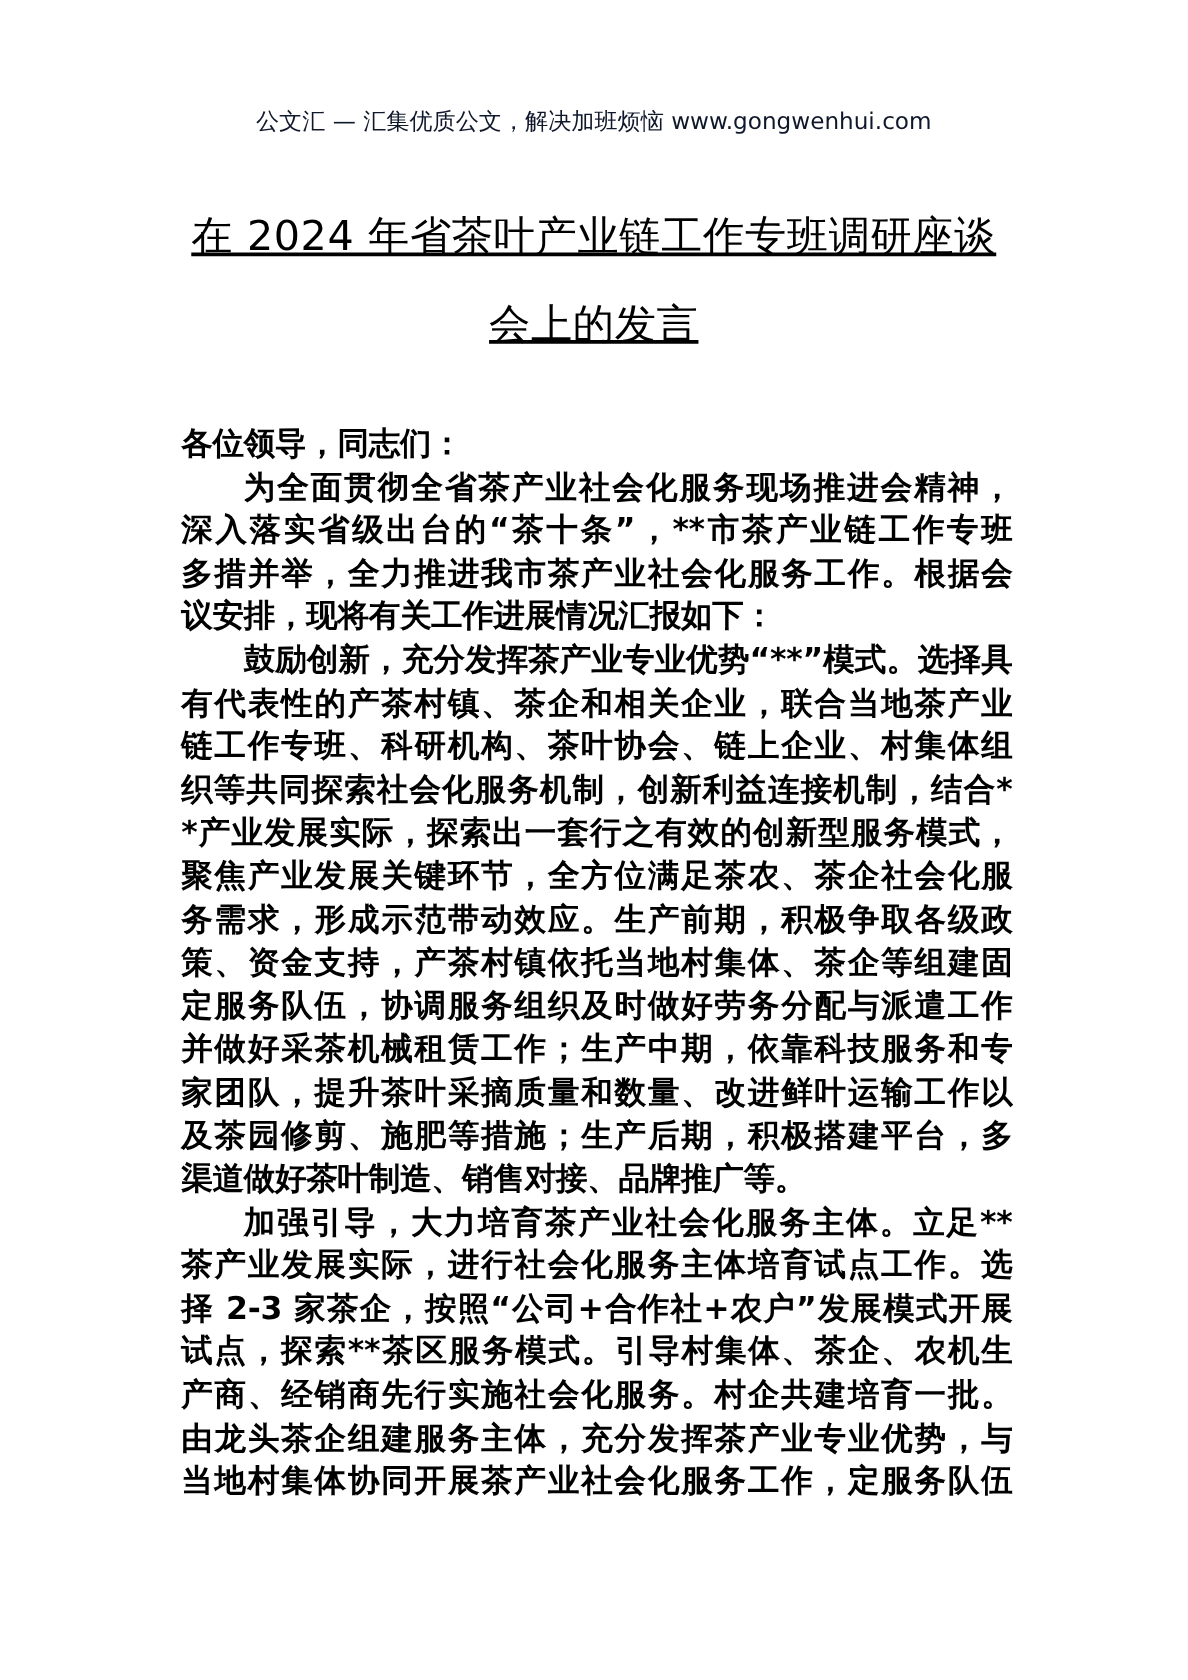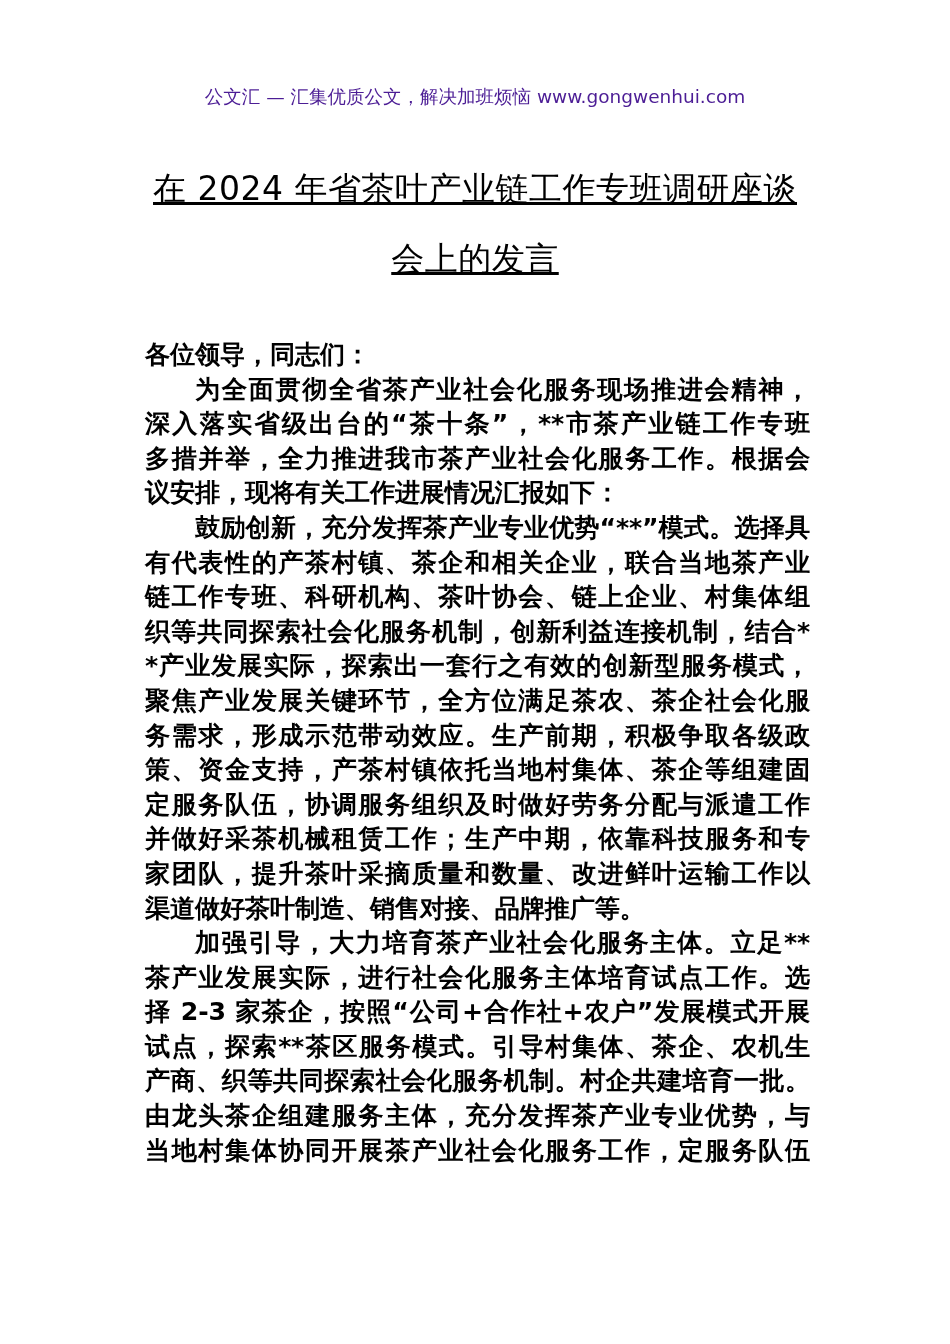--- a/index.html
+++ b/index.html
@@ -15,21 +15,21 @@
       font-family: "DejaVu Sans", "Liberation Sans", sans-serif;
       color: #000000;
     }
     .watermark-header {
       position: absolute;
       top: 84px;
       left: 0;
       width: 950px;
       text-align: center;
       font-size: 18.5px;
-      color: #4c1d95;
+      color: #0f172a;
       letter-spacing: 0px;
       white-space: nowrap;
     }
     .title {
       position: absolute;
       top: 154px;
       left: 140px;
       width: 670px;
       text-align: center;
       font-family: "DejaVu Sans", "Liberation Sans", sans-serif;
@@ -95,25 +95,26 @@
     <span class="line">有代表性的产茶村镇、茶企和相关企业，联合当地茶产业</span>
     <span class="line">链工作专班、科研机构、茶叶协会、链上企业、村集体组</span>
     <span class="line">织等共同探索社会化服务机制，创新利益连接机制，结合*</span>
     <span class="line">*产业发展实际，探索出一套行之有效的创新型服务模式，</span>
     <span class="line">聚焦产业发展关键环节，全方位满足茶农、茶企社会化服</span>
     <span class="line">务需求，形成示范带动效应。生产前期，积极争取各级政</span>
     <span class="line">策、资金支持，产茶村镇依托当地村集体、茶企等组建固</span>
     <span class="line">定服务队伍，协调服务组织及时做好劳务分配与派遣工作</span>
     <span class="line">并做好采茶机械租赁工作；生产中期，依靠科技服务和专</span>
     <span class="line">家团队，提升茶叶采摘质量和数量、改进鲜叶运输工作以</span>
+    <span class="line">及茶园修剪、施肥等措施；生产后期，积极搭建平台，多</span>
     <span class="line last">渠道做好茶叶制造、销售对接、品牌推广等。</span>
   </div>
 
   <div>
     <span class="line indent">加强引导，大力培育茶产业社会化服务主体。立足**</span>
     <span class="line">茶产业发展实际，进行社会化服务主体培育试点工作。选</span>
     <span class="line">择 2-3 家茶企，按照“公司+合作社+农户”发展模式开展</span>
     <span class="line">试点，探索**茶区服务模式。引导村集体、茶企、农机生</span>
-    <span class="line">产商、织等共同探索社会化服务机制。村企共建培育一批。</span>
+    <span class="line">产商、经销商先行实施社会化服务。村企共建培育一批。</span>
     <span class="line">由龙头茶企组建服务主体，充分发挥茶产业专业优势，与</span>
     <span class="line">当地村集体协同开展茶产业社会化服务工作，定服务队伍</span>
   </div>
 </div>
 
 </body></html>

